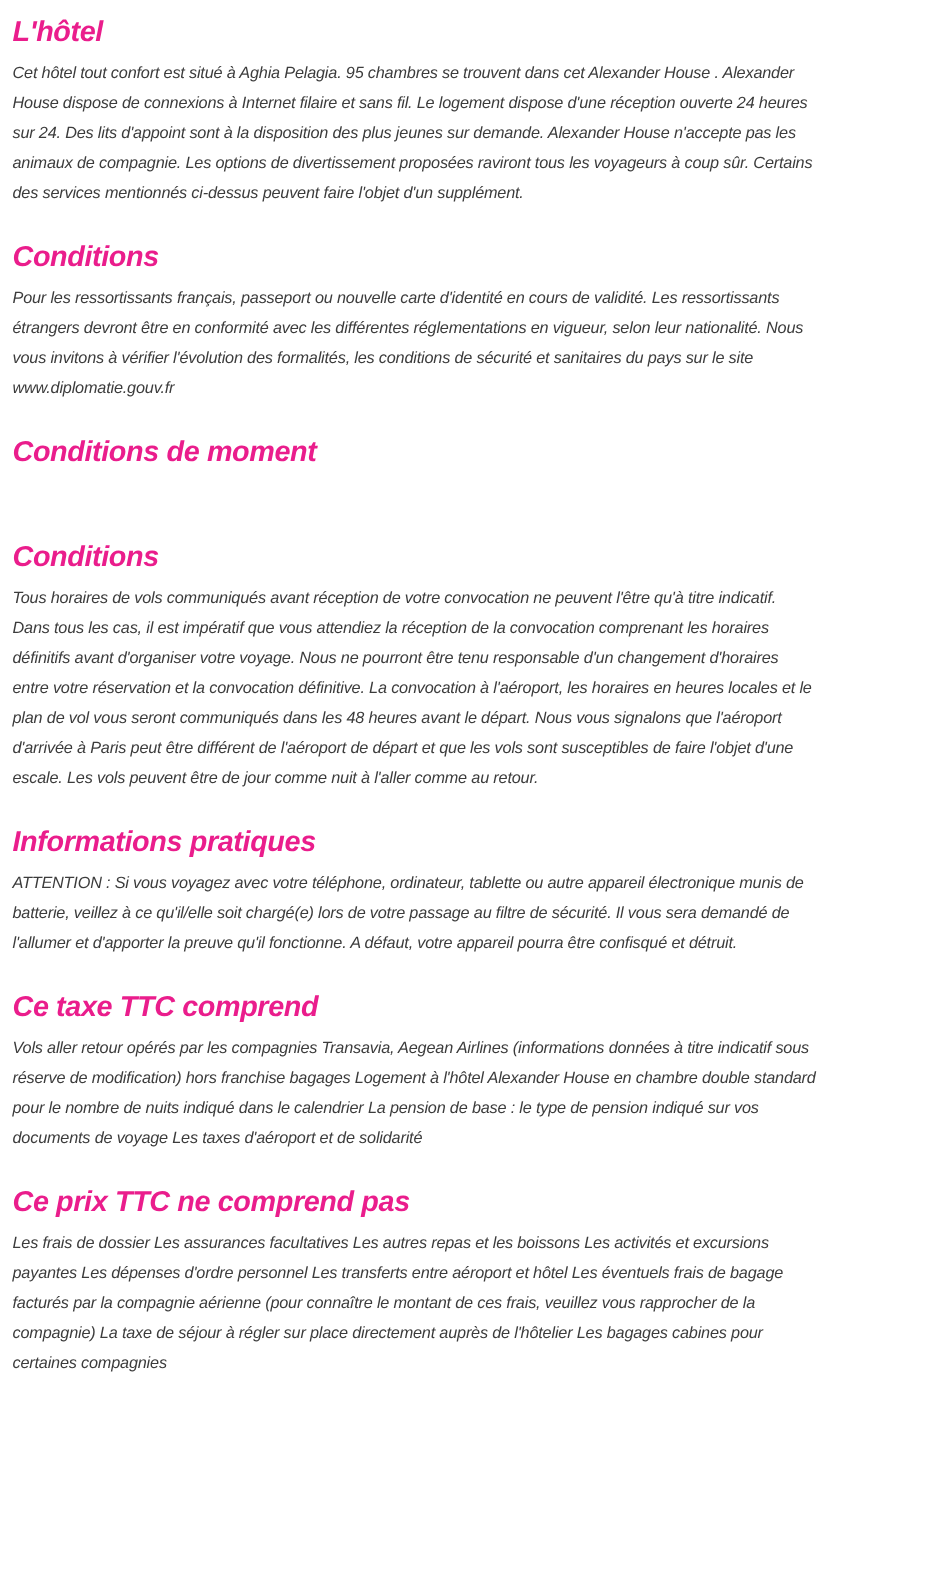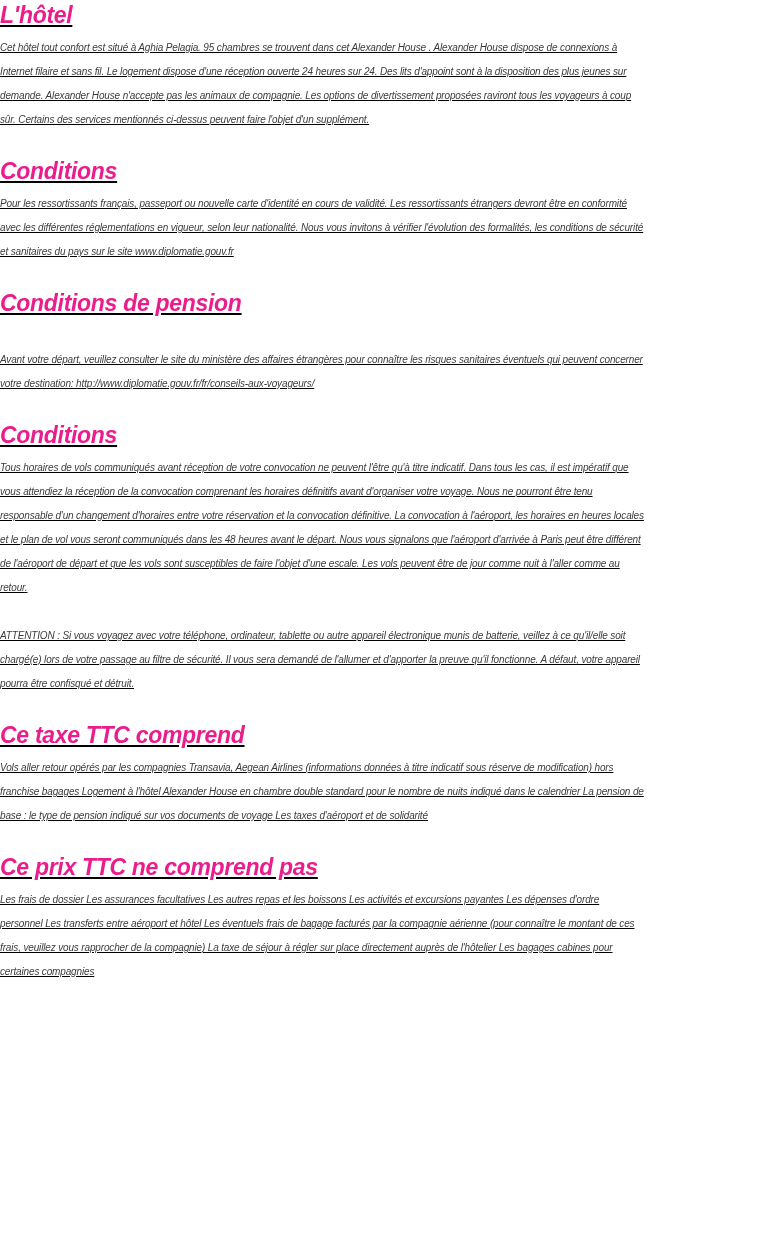--- a/index.html
+++ b/index.html
@@ -7,40 +7,39 @@
       padding: 0;
       background: #ffffff;
     }
     body {
       width: 758px;
       height: 1255px;
       overflow: hidden;
       font-family: "Liberation Sans", "DejaVu Sans", sans-serif;
     }
     .doc {
-      padding: 0;
+      padding: 10px;
       width: 644px;
-      text-decoration: underline;
     }
     .section {
       margin: 0;
     }
     .section-title {
       color: #ea1d8c;
       font-style: italic;
       font-weight: bold;
       font-size: 23px;
       line-height: 30px;
       margin: 0 0 6px 0;
       letter-spacing: -0.3px;
     }
     .section-text {
       color: #3c3c3c;
       font-style: italic;
-      font-size: 10px;
+      font-size: 13px;
       line-height: 24px;
       margin: 0;
       letter-spacing: -0.15px;
     }
     .gap { height: 24px; }
   </style>
 </head>
 <body>
 
 <div class="doc">
@@ -51,36 +50,36 @@
   </div>
   <div class="gap"></div>
 
   <div class="section">
     <h2 class="section-title">Conditions</h2>
     <p class="section-text">Pour les ressortissants français, passeport ou nouvelle carte d'identité en cours de validité. Les ressortissants étrangers devront être en conformité avec les différentes réglementations en vigueur, selon leur nationalité. Nous vous invitons à vérifier l'évolution des formalités, les conditions de sécurité et sanitaires du pays sur le site www.diplomatie.gouv.fr</p>
   </div>
   <div class="gap"></div>
 
   <div class="section">
-    <h2 class="section-title">Conditions de pension</h2>
+    <h2 class="section-title">Conditions de moment</h2>
   </div>
   <div class="gap"></div>
 
   <div class="section">
-    <p class="section-text">Avant votre départ, veuillez consulter le site du ministère des affaires étrangères pour connaître les risques sanitaires éventuels qui peuvent concerner votre destination: http://www.diplomatie.gouv.fr/fr/conseils-aux-voyageurs/</p>
   </div>
   <div class="gap"></div>
 
   <div class="section">
     <h2 class="section-title">Conditions</h2>
     <p class="section-text">Tous horaires de vols communiqués avant réception de votre convocation ne peuvent l'être qu'à titre indicatif. Dans tous les cas, il est impératif que vous attendiez la réception de la convocation comprenant les horaires définitifs avant d'organiser votre voyage. Nous ne pourront être tenu responsable d'un changement d'horaires entre votre réservation et la convocation définitive. La convocation à l'aéroport, les horaires en heures locales et le plan de vol vous seront communiqués dans les 48 heures avant le départ. Nous vous signalons que l'aéroport d'arrivée à Paris peut être différent de l'aéroport de départ et que les vols sont susceptibles de faire l'objet d'une escale. Les vols peuvent être de jour comme nuit à l'aller comme au retour.</p>
   </div>
   <div class="gap"></div>
 
   <div class="section">
+    <h2 class="section-title">Informations pratiques</h2>
     <p class="section-text">ATTENTION : Si vous voyagez avec votre téléphone, ordinateur, tablette ou autre appareil électronique munis de batterie, veillez à ce qu'il/elle soit chargé(e) lors de votre passage au filtre de sécurité. Il vous sera demandé de l'allumer et d'apporter la preuve qu'il fonctionne. A défaut, votre appareil pourra être confisqué et détruit.</p>
   </div>
   <div class="gap"></div>
 
   <div class="section">
     <h2 class="section-title">Ce taxe TTC comprend</h2>
     <p class="section-text">Vols aller retour opérés par les compagnies Transavia, Aegean Airlines (informations données à titre indicatif sous réserve de modification) hors franchise bagages Logement à l'hôtel Alexander House en chambre double standard pour le nombre de nuits indiqué dans le calendrier La pension de base : le type de pension indiqué sur vos documents de voyage Les taxes d'aéroport et de solidarité</p>
   </div>
   <div class="gap"></div>
 

